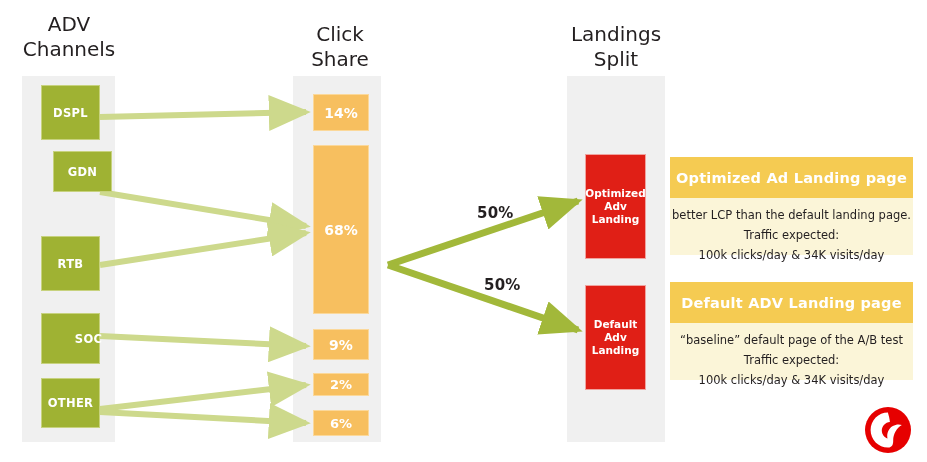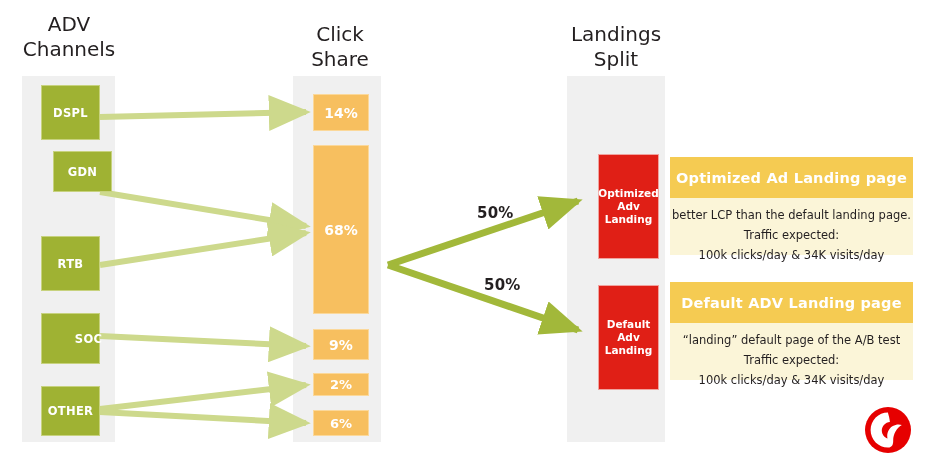--- a/index.html
+++ b/index.html
@@ -68,21 +68,20 @@
     background:#e01f16;
     border:1px solid #f0a39f;
     box-sizing:border-box;
     color:#ffffff;
     font-size:10.5px;
     font-weight:bold;
     line-height:13px;
     text-align:center;
     display:flex;align-items:center;justify-content:center;
     white-space:pre-line;
-    margin-left:13px;
   }
   #landing-opt{top:154px;height:105px;}
   #landing-def{top:285px;height:105px;}
 
   
   .info{
     position:absolute;
     left:670px;width:243px;
     background:#fbf5d8;
     box-sizing:border-box;
@@ -163,21 +162,21 @@
 
     <line x1="388" y1="265" x2="578" y2="201" stroke="#a2b83a" stroke-width="7" marker-end="url(#ah-dark)"></line>
     <line x1="388" y1="265" x2="578" y2="330" stroke="#a2b83a" stroke-width="7" marker-end="url(#ah-dark)"></line>
   </svg>
 
   <div id="chan-list">
       <div class="chan" style="top: 85px; height: 55px;">DSPL</div>
       <div class="chan" style="top: 151px; height: 41px; margin-left: 12px;">GDN</div>
       <div class="chan" style="top: 236px; height: 55px;">RTB</div>
       <div class="chan" style="top: 313px; height: 51px; padding-left: 36px;">SOC</div>
-      <div class="chan" style="top: 386px; height: 50px;">OTHER</div>
+      <div class="chan" style="top: 378px; height: 50px;">OTHER</div>
     </div>
 
   <div id="bar-list">
       <div class="bar" style="top: 94px; height: 37px;">14%</div>
       <div class="bar" style="top: 145px; height: 169px;">68%</div>
       <div class="bar" style="top: 329px; height: 31px;">9%</div>
       <div class="bar small" style="top: 373px; height: 23px;">2%</div>
       <div class="bar small" style="top: 410px; height: 26px;">6%</div>
     </div>
 
@@ -196,21 +195,21 @@
     <div class="info-body">
       <div>better LCP than the default landing page.</div>
       <div>Traffic expected:</div>
       <div>100k clicks/day  &amp; 34K visits/day</div>
     </div>
   </div>
 
   <div class="info" id="info-def">
     <div class="info-head">Default ADV Landing page</div>
     <div class="info-body">
-      <div>“landing” default page of the A/B test</div>
+      <div>“baseline” default page of the A/B test</div>
       <div>Traffic expected:</div>
       <div>100k clicks/day  &amp; 34K visits/day</div>
     </div>
   </div>
 
   <svg id="logo" viewBox="0 0 52 52">
     <circle cx="26" cy="26" r="23" fill="#e60000"></circle>
     <path d="M26 8.5c-9.6 0-17.4 7.8-17.4 17.5 0 9.7 7.8 17.5 17.4 17.5 2.2 0 3.8-1.1 4.5-2.6 0.6-1.3 0.7-2.8 0.7-4.6 0-6.2 3.4-12.1 8.6-15.2-0.9-0.3-2.1-0.5-3.2-0.5-4.1 0-7.9 2.2-9.9 5.6-1 1.7-1.5 3.6-1.5 5.5 0 1 0.1 2 0.3 2.9-3.3-1.1-5.7-4.3-5.7-8 0-4.6 3.6-8.4 8.1-8.7-0.3-3.4-1.2-6.5-1.9-8.9z" fill="#ffffff"></path>
   </svg>
 

